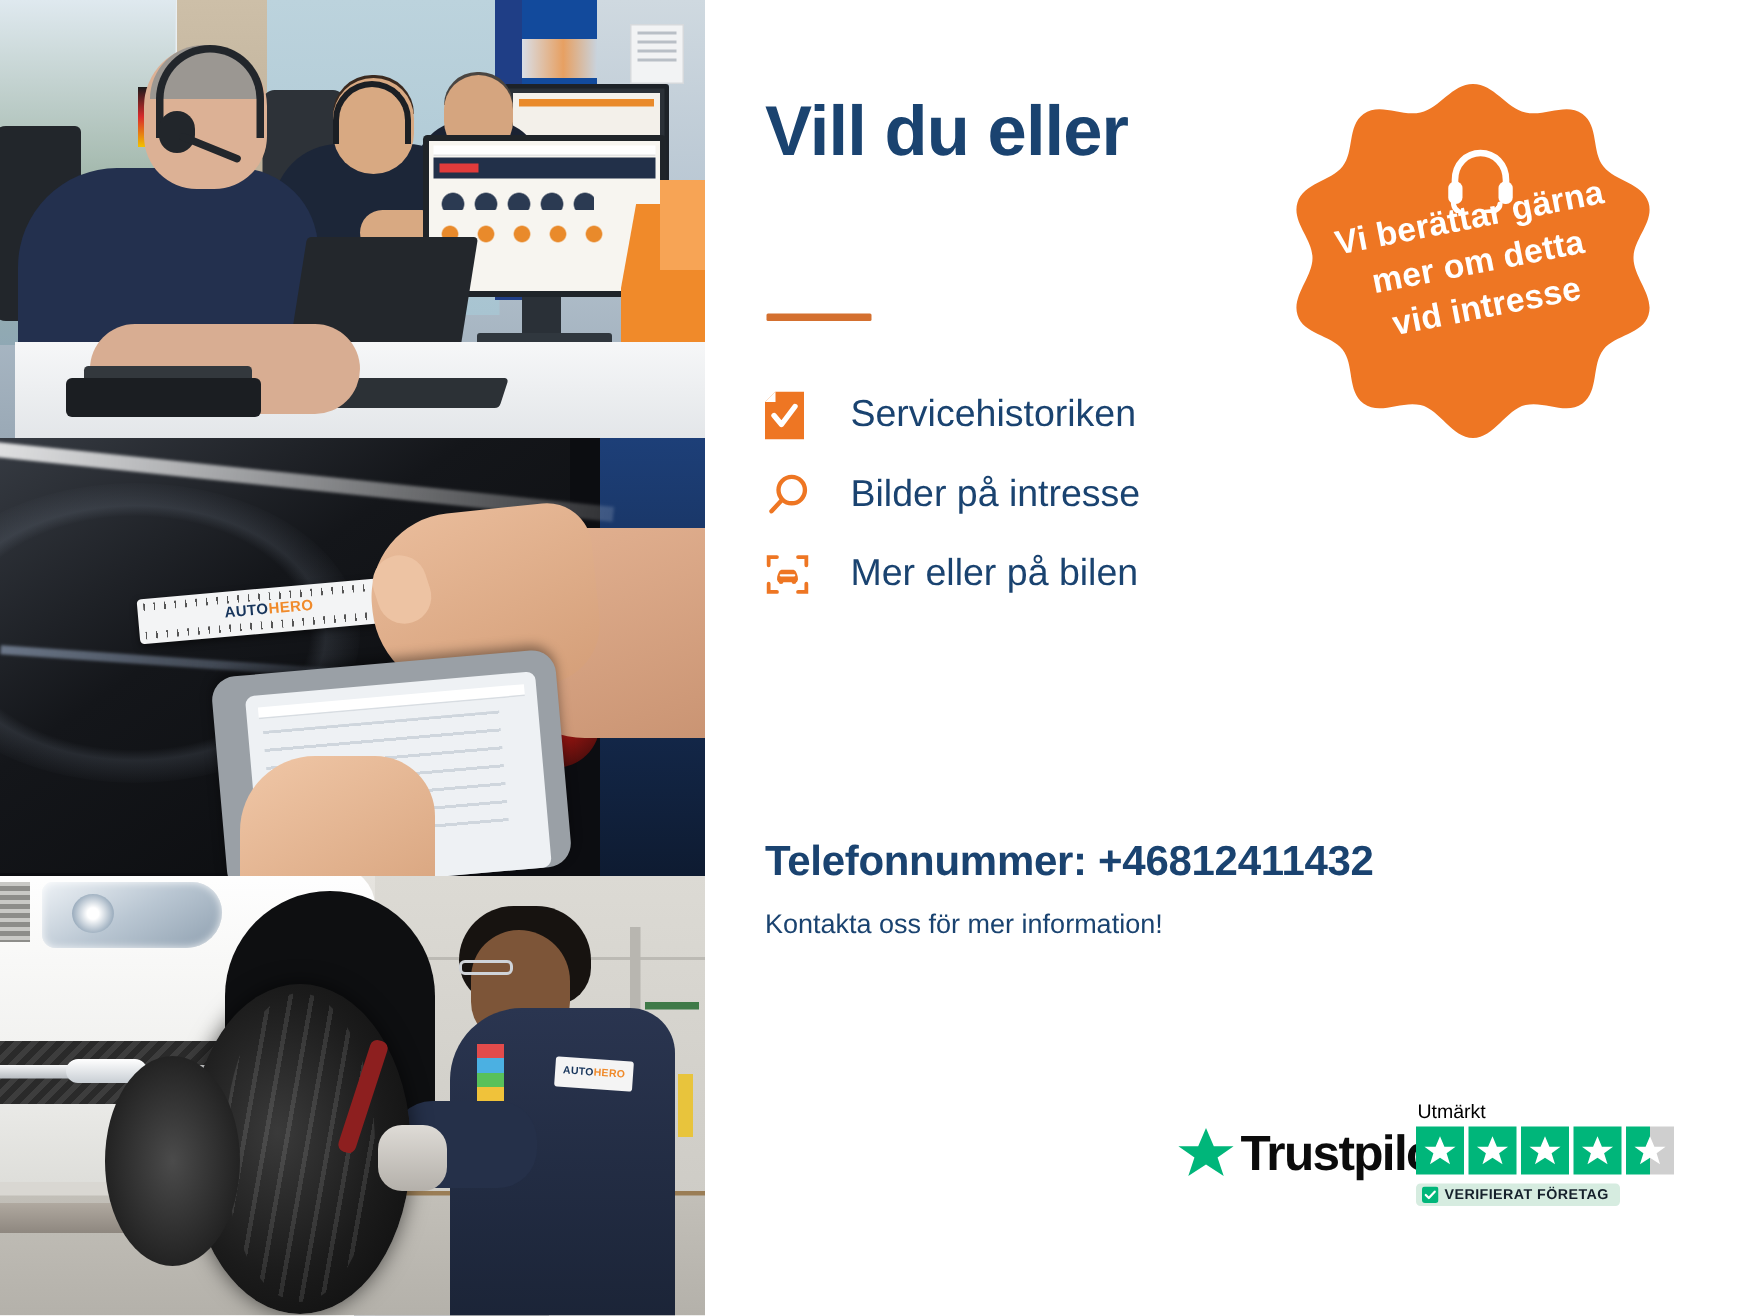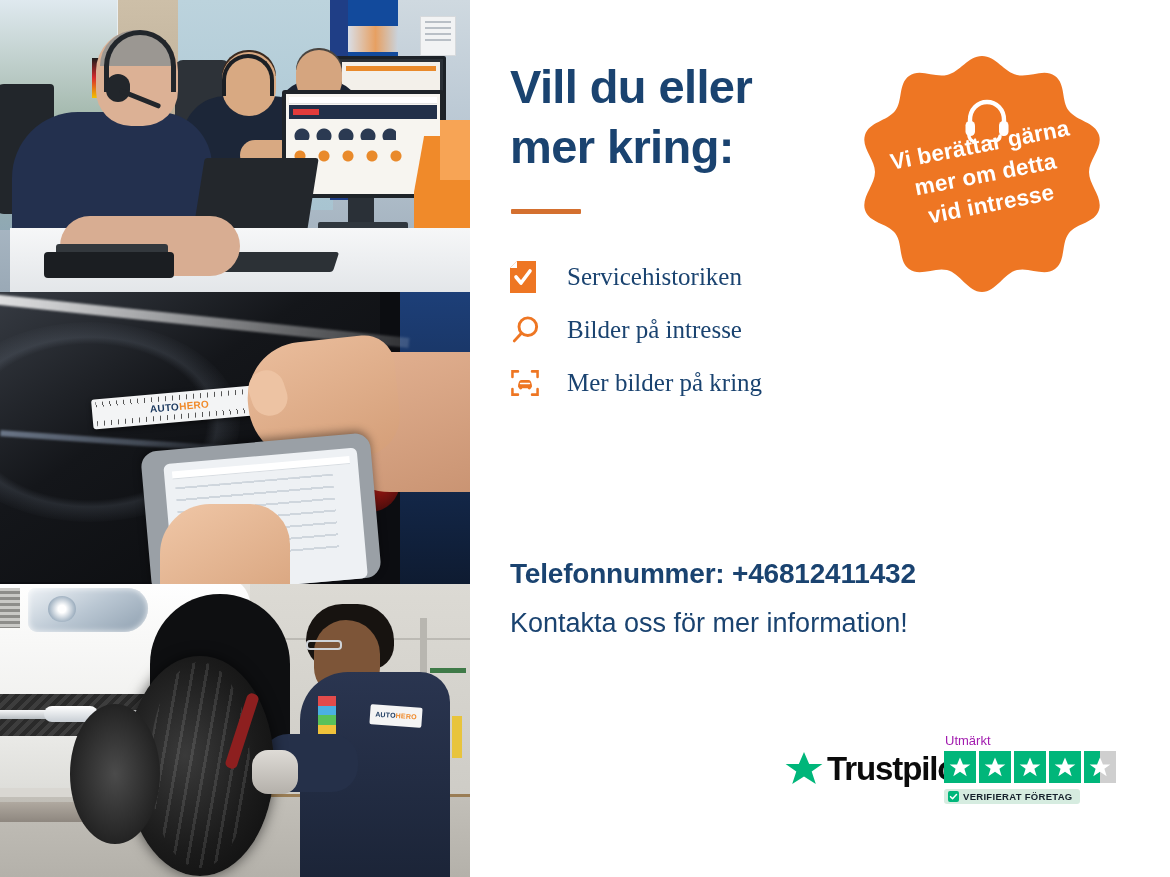--- a/index.html
+++ b/index.html
@@ -492,21 +492,20 @@
     height: 5px;
     background: #d4702f;
     border-radius: 1px;
   }
 
   .feature-list {
     position: absolute;
     left: 40px;
     top: 250px;
     width: 420px;
-    font-family: Liberation Serif, serif;
   }
   .feature {
     display: flex;
     align-items: center;
     height: 53px;
   }
   .feature .ico {
     width: 44px;
     flex: 0 0 44px;
     display: flex;
@@ -526,21 +525,21 @@
     top: 558px;
     font-size: 28px;
     font-weight: bold;
     color: #1a4370;
     letter-spacing: -0.2px;
   }
   .contact-lines {
     position: absolute;
     left: 40px;
     top: 604px;
-    font-size: 27px;
+    font-size: 18px;
     line-height: 1.42;
     color: #1a4370;
   }
 
   
   .badge {
     position: absolute;
     left: 393px;          
     top: 52px;
     width: 238px;
@@ -591,21 +590,21 @@
     margin-left: 3px;
   }
   .tp-right {
     position: absolute;
     left: 160px;
     top: 0;
     width: 180px;
   }
   .tp-excellent {
     font-size: 13px;
-    color: #a21caf;
+    color: #000000;
     margin-bottom: 3px;
     padding-left: 1px;
   }
   .tp-stars {
     display: flex;
     gap: 3px;
   }
   .tp-star {
     width: 32px;
     height: 32px;
@@ -755,21 +754,20 @@
       <div class="p3-rim"></div>
       <div class="p3-tool"></div>
       <div class="p3-glove"></div>
     </div>
   </div>
 
   <div class="content">
 
     <h1 class="headline">
       <span>Vill du eller</span><br>
-      <span>mer kring:</span>
     </h1>
 
     <div class="rule"></div>
 
     <div class="feature-list">
 
       <div class="feature">
         <span class="ico">
           <svg width="26" height="32" viewBox="0 0 26 32">
             <path d="M7 0 H26 V32 H0 V7 Z" fill="#ee7623"></path>
@@ -802,21 +800,21 @@
             </g>
             <g fill="#ee7623">
               <path d="M8.6 18.6 C8.6 17.4 9.4 15.0 10.1 13.9 C10.6 13.1 11.4 12.7 12.4 12.7 H19.6 C20.6 12.7 21.4 13.1 21.9 13.9 C22.6 15.0 23.4 17.4 23.4 18.6 V20.3 H8.6 Z"></path>
               <rect x="9.0" y="19.6" width="14" height="1.9" rx="0.9"></rect>
               <circle cx="11.4" cy="21.1" r="1.7"></circle>
               <circle cx="20.6" cy="21.1" r="1.7"></circle>
             </g>
             <path d="M11.2 16.6 H20.8" stroke="#ffffff" stroke-width="1.5" stroke-linecap="round"></path>
           </svg>
         </span>
-        <span class="ftxt">Mer bilder på kring</span>
+        <span class="ftxt">Mer eller på bilen</span>
       </div>
 
     </div>
 
     <div class="phone">
       <span>Telefonnummer:</span>
       <span>+46812411432</span>
     </div>
 
     <div class="contact-lines">

